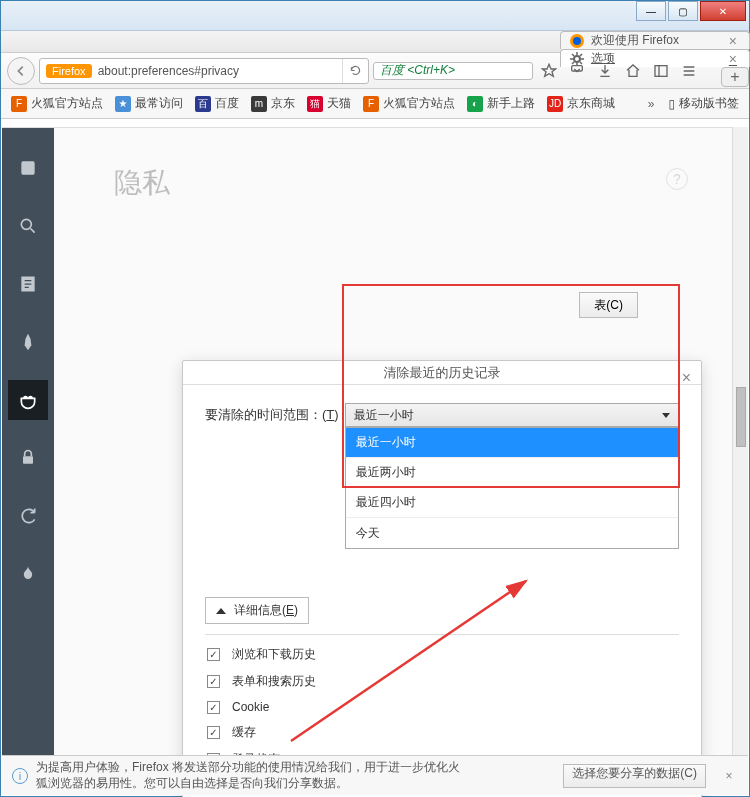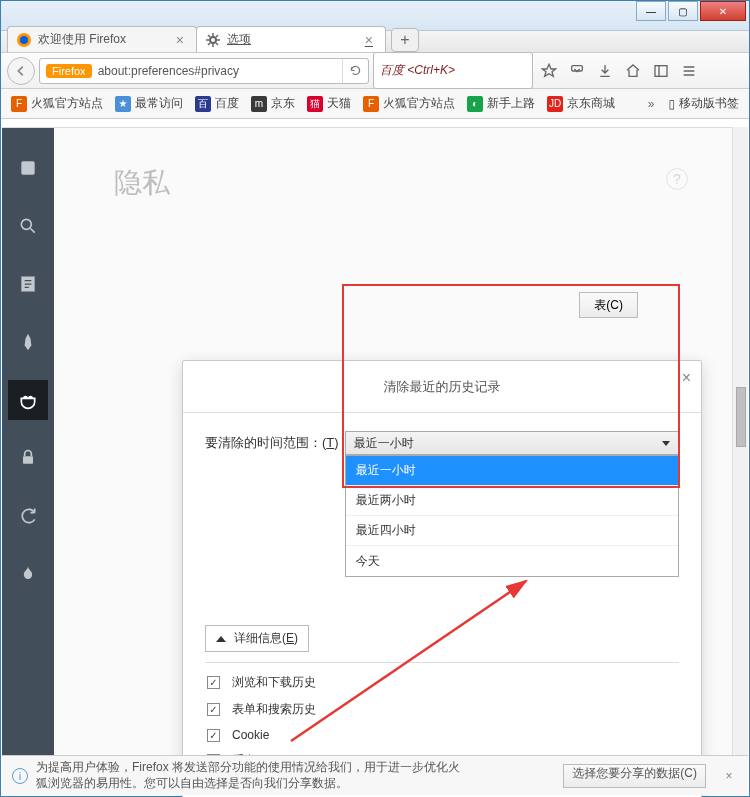--- a/index.html
+++ b/index.html
@@ -5,35 +5,35 @@
   * { box-sizing: border-box; margin: 0; padding: 0; font-family: "Microsoft YaHei", "Segoe UI", Arial, sans-serif; cursor: default; }
   body { width: 750px; height: 797px; background: #fff; overflow: hidden; position: relative; }
 
   
   .win-frame { width: 750px; height: 797px; border: 1px solid #3c7fb1; background: #fff; position: absolute; top:0; left:0;}
   .win-titlebar { height: 30px; background: linear-gradient(#e8f0f8,#d7e6f4); border-bottom: 1px solid #b6c8da; display:flex; justify-content:flex-end; align-items:flex-start; padding-right:2px;}
   .win-btn { width: 30px; height: 20px; border: 1px solid #8aa8c8; margin: 0 1px; display:flex; align-items:center; justify-content:center; background: linear-gradient(#f6fafd,#d8e7f5); font-size:10px;}
   .win-btn.close { background: linear-gradient(#f08080,#d04030); border-color:#a02010; color:#fff; width:46px;}
 
   
-  .tab-strip { height: 22px; background: linear-gradient(#f4f4f4,#e8e8e8); border-bottom: 1px solid #ccc; display:flex; align-items:flex-end; padding-left:6px;}
+  .tab-strip { height: 22px; background: linear-gradient(#f4f4f4,#e8e8e8); border-bottom: 1px solid #ccc; display:flex; align-items:flex-end; padding-left:6px;flex-direction:column;}
   .tab { height: 26px; min-width: 190px; border: 1px solid #bbb; border-bottom: none; border-radius: 4px 4px 0 0; background:#f5f5f5; display:flex; align-items:center; padding: 0 8px; margin-right: -1px; font-size:12px; color:#555;}
   .tab.active { background:#fff;text-decoration:underline; }
   .tab .favicon { width:16px; height:16px; margin-right:6px; display:flex; align-items:center; justify-content:center;}
   .tab .tab-x { margin-left:auto; color:#888; font-size:14px; padding:0 4px;}
   .newtab { width:28px; height:24px; border:1px solid #bbb; border-radius:4px; margin-left:6px; display:flex; align-items:center; justify-content:center; color:#666; font-size:16px; background:#f0f0f0;}
 
   
   .nav-bar { height: 36px; background: linear-gradient(#fcfcfc,#f1f1f1); border-bottom:1px solid #ccc; display:flex; align-items:center; padding:0 6px; gap:4px;}
   .nav-back { width:28px; height:28px; border:1px solid #bbb; border-radius:50%; display:flex; align-items:center; justify-content:center; color:#777; background:#f4f4f4;}
   .url-box { flex:0 0 330px; height:26px; border:1px solid #bbb; border-radius:3px; background:#fff; display:flex; align-items:center; font-size:12px;}
   .url-badge { background:#ff9500; color:#fff; padding:1px 6px; border-radius:3px; margin:0 6px; font-size:11px;}
   .url-text { color:#555; }
   .url-reload { margin-left:auto; width:26px; height:24px; border-left:1px solid #ddd; display:flex; align-items:center; justify-content:center; color:#777; font-size:13px;}
-  .search-box { flex:0 0 160px; height:37px; border:1px solid #bbb; border-radius:3px; background:#fff; display:flex; align-items:center; padding:0 6px; font-size:12px; color:#7f1d1d; font-style:italic;}
+  .search-box { flex:0 0 160px; height:18px; border:1px solid #bbb; border-radius:3px; background:#fff; display:flex; align-items:center; padding:0 6px; font-size:12px; color:#15803d; font-style:italic;}
   .nav-icon { width:24px; height:24px; display:flex; align-items:center; justify-content:center; color:#666; }
   .nav-icon svg{width:16px;height:16px;stroke:#666;fill:none;stroke-width:2;}
 
   
   .bm-bar { height: 30px; background:#f7f7f7; border-bottom:1px solid #ccc; display:flex; align-items:center; padding:0 6px; font-size:12px; color:#444; gap:4px;}
   .bm { display:flex; align-items:center; gap:4px; padding:2px 4px;}
   .bm-ic { width:16px; height:16px; border-radius:2px; display:flex; align-items:center; justify-content:center; font-size:10px; color:#fff;}
   .bm-chev { margin-left:auto; color:#666; padding:0 6px;}
 
   
@@ -48,21 +48,21 @@
   .help-ic { position:absolute; right:60px; top:40px; width:22px;height:22px;border:1px solid #aaa; border-radius:50%; display:flex;align-items:center;justify-content:center;color:#888;font-size:14px;}
   .truncated{ position:absolute; right:110px; top:406px; font-size:13px; color:#333;}
   .link-row { color:#0060df; font-size:13px; text-decoration:underline dotted; }
   .check-row { display:flex; align-items:center; gap:6px; font-size:13px; margin:3px 0;}
   .chk { width:13px;height:13px;border:1px solid #2292d0;border-radius:2px;display:flex;align-items:center;justify-content:center;color:#2292d0;font-size:10px;}
   .bottom-checks { position:absolute; left:200px; top:495px;}
 
   
   .overlay { position:absolute; left:52px; right:16px; top:0; bottom:0; background:rgba(250,250,250,0.7);}
   .dialog { position:absolute; left:180px; top:352px; width:520px; background:#fff; border:1px solid #c8c8c8; box-shadow:0 4px 16px rgba(0,0,0,0.15); border-radius:2px; transform:translateY(-120px);}
-  .dlg-title { height:52px; border-bottom:1px solid #ddd; display:flex; align-items:center; justify-content:center; font-size:13px; color:#555; position:relative;}
+  .dlg-title { height:24px; border-bottom:1px solid #ddd; display:flex; align-items:center; justify-content:center; font-size:13px; color:#555; position:relative;}
   .dlg-x { position:absolute; right:10px; top:8px; color:#888; font-size:16px;}
   .dlg-body { padding: 18px 22px 14px 22px; font-size:13px; color:#333;}
   .range-row { display:flex; align-items:center; gap:6px; margin-bottom:10px;}
   .dd { position:relative; flex:1;}
   .dd-btn { width:100%; height:24px; border:1px solid #aaa; background:linear-gradient(#f4f4f4,#e6e6e6); display:flex; align-items:center; padding:0 8px; font-size:12px;}
   .dd-btn .caret{ margin-left:auto; }
   .caret{width:0;height:0;border-left:4px solid transparent;border-right:4px solid transparent;border-top:5px solid #333;}
   .dd-list { position:absolute; left:0; right:0; top:24px; border:1px solid #aaa; background:#fff; z-index:10;}
   .dd-item { height:30px; display:flex; align-items:center; padding:0 10px; font-size:12px; border-bottom:1px solid #eee;}
   .dd-item:last-child{border-bottom:none;}

